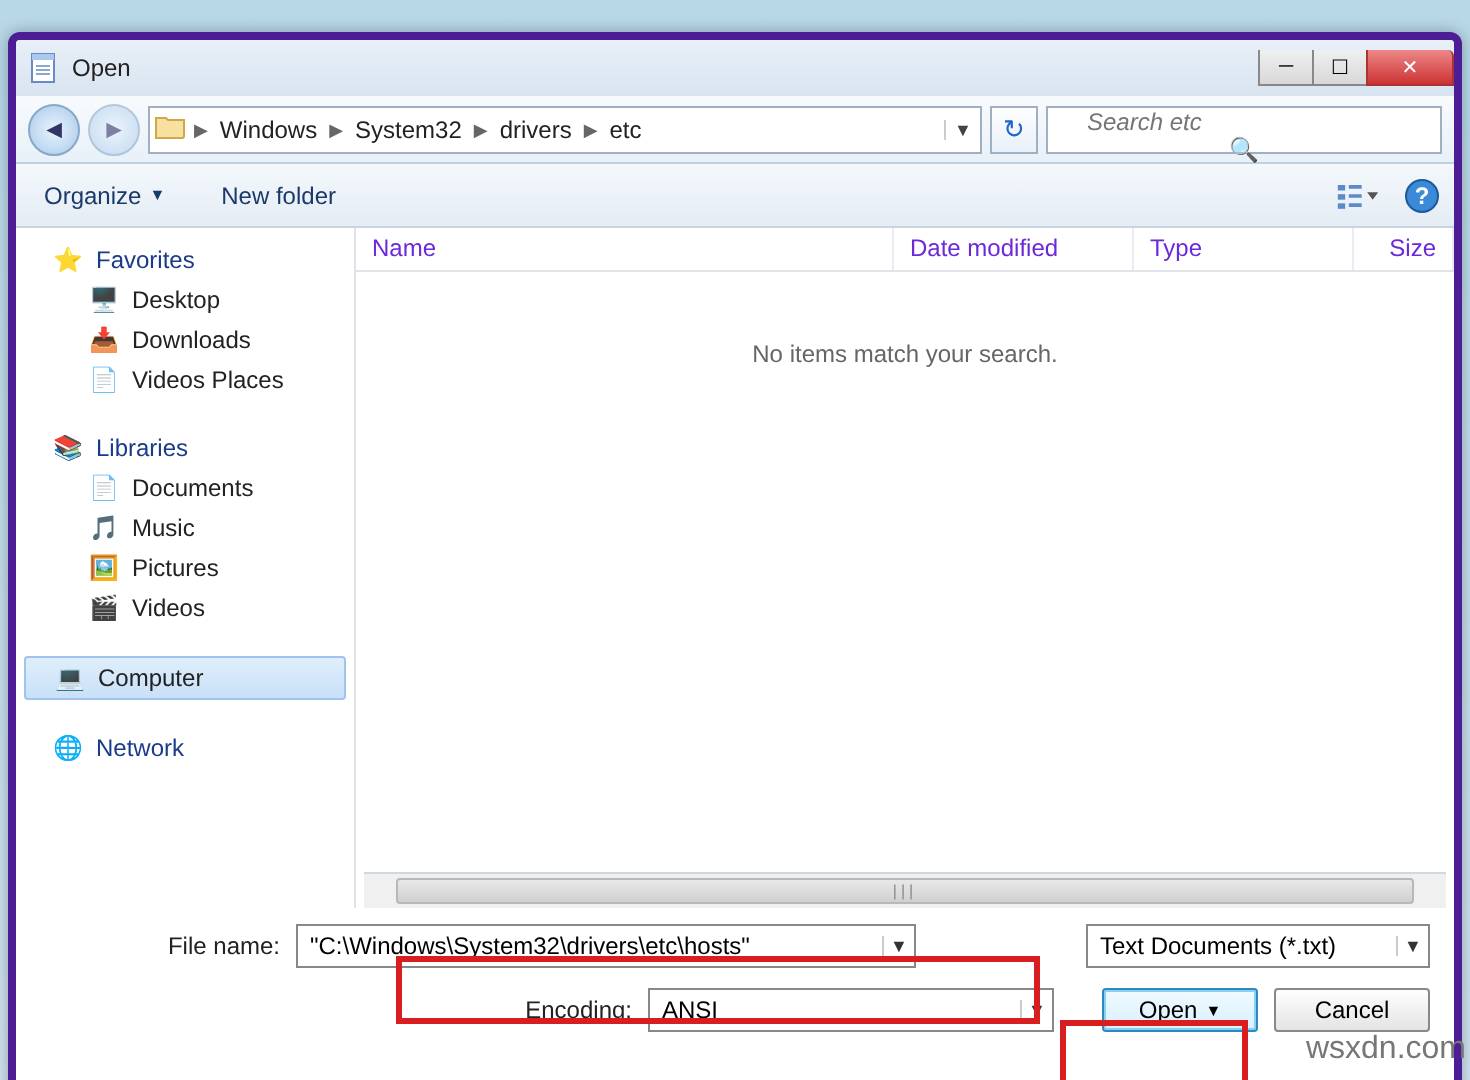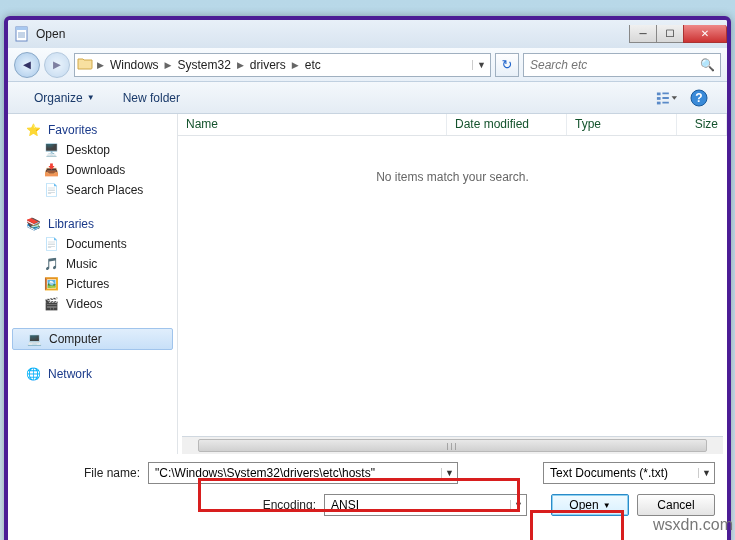--- a/index.html
+++ b/index.html
@@ -13,37 +13,37 @@
   .win-btn { width: 28px; height: 18px; border: 1px solid #888; border-top: none; margin-left: -1px; display: flex; align-items: center; justify-content: center; font-size: 10px; background: linear-gradient(#f0f0f0,#d8d8d8); }
   .win-btn.close { background: linear-gradient(#e88,#c33); color: #fff; width: 44px; border-color: #a33; border-top-right-radius: 3px; }
   .navrow { height: 34px; background: linear-gradient(#f8fbfe,#e8f0f8); border-bottom: 1px solid #c0d0e0; display: flex; align-items: center; padding: 0 6px; gap: 4px; }
   .nav-circle { width: 26px; height: 26px; border-radius: 50%; background: radial-gradient(#e8f4ff,#a8c8e8); border: 1px solid #88a8c8; display: flex; align-items: center; justify-content: center; color: #336; font-size: 13px; }
   .addrbar { flex: 1; height: 24px; border: 1px solid #a0b0c0; background: #fff; display: flex; align-items: center; font-size: 12px; }
   .addr-icon { width: 20px; text-align: center; }
   .crumb { padding: 0 4px; color: #222; }
   .crumb-sep { padding: 0 2px; color: #666; font-size: 9px; }
   .addr-drop { width: 18px; text-align: center; color: #444; border-left: 1px solid #ccc; font-size: 9px; }
   .refresh { width: 24px; height: 24px; border: 1px solid #a0b0c0; background: linear-gradient(#fefeff,#e8f0f8); display: flex; align-items: center; justify-content: center; color: #2266cc; font-size: 13px; }
-  .searchbox { width: 198px; height: 24px; border: 1px solid #a0b0c0; background: #fff; display: flex; align-items: center; font-size: 12px; }
+  .searchbox { width: 198px; height: 24px; border: 1px solid #a0b0c0; background: #fff; display: flex; align-items: center; font-size: 12px; flex-direction: column; }
   .searchbox input { border: none; outline: none; flex: 1; font-style: italic; color: #888; padding: 0 6px; font-size: 12px; background: transparent; }
   .searchbox .mag { width: 24px; text-align: center; color: #4a7ac8; }
-  .toolbar { height: 32px; background: linear-gradient(#f4f8fc,#e4ecf4); border-bottom: 1px solid #c8d4e0; display: flex; align-items: center; padding: 0 16px; gap: 8px; font-size: 12px; }
+  .toolbar { height: 32px; background: linear-gradient(#f4f8fc,#e4ecf4); border-bottom: 1px solid #c8d4e0; display: flex; align-items: center; padding: 0 4px; gap: 8px; font-size: 12px; }
   .tb-btn { padding: 3px 10px; color: #1a3a6a; display: flex; align-items: center; gap: 4px; }
   .tb-drop { font-size: 8px; color: #1a3a6a; }
   .tb-spacer { flex: 1; }
   .tb-icon { width: 24px; height: 22px; display: flex; align-items: center; justify-content: center; border: 1px solid transparent; }
   .body { display: flex; height: 340px; }
   .sidebar { width: 170px; border-right: 1px solid #e0e4e8; padding: 6px 0; font-size: 12px; overflow: hidden; }
   .side-group { margin-bottom: 14px; }
   .side-hdr { display: flex; align-items: center; padding: 2px 8px 2px 18px; color: #1a3a8a; gap: 6px; }
   .side-item { display: flex; align-items: center; padding: 2px 8px 2px 36px; color: #222; gap: 6px; }
   .side-item.selected { background: linear-gradient(#e0eefc,#c8e0f8); border: 1px solid #a0c4ec; border-radius: 2px; margin: 0 4px; padding-left: 32px; }
   .ico { width: 16px; height: 16px; display: inline-flex; align-items: center; justify-content: center; font-size: 12px; }
   .listarea { flex: 1; display: flex; flex-direction: column; }
-  .colhdr { height: 22px; border-bottom: 1px solid #e0e4e8; display: flex; font-size: 12px; color: #14532d; }
+  .colhdr { height: 22px; border-bottom: 1px solid #e0e4e8; display: flex; font-size: 12px; color: #6d28d9; }
   .col { padding: 3px 8px; border-right: 1px solid #e8ecf0; }
   .col.name { flex: 1; }
   .col.date { width: 120px; }
   .col.type { width: 110px; }
   .col.size { width: 50px; text-align: right; }
   .empty { flex: 1; display: flex; align-items: flex-start; justify-content: center; padding-top: 34px; color: #666; font-size: 12px; }
   .scroll-strip { height: 18px; border-top: 1px solid #d0d8e0; background: #f0f0f0; position: relative; margin: 0 4px; }
   .scroll-strip .thumb { position: absolute; left: 16px; right: 16px; top: 2px; bottom: 2px; background: linear-gradient(#e8e8e8,#d0d0d0); border: 1px solid #b8b8b8; border-radius: 2px; display:flex;align-items:center;justify-content:center;color:#888;font-size:8px;letter-spacing:2px; }
   .bottom { padding: 8px 12px 10px 12px; font-size: 12px; }
   .brow { display: flex; align-items: center; margin-bottom: 10px; gap: 8px; }
@@ -142,21 +142,21 @@
         <div class="side-item">
             <span class="ico">🖥️</span>
             <span>Desktop</span>
           </div>
         <div class="side-item">
             <span class="ico">📥</span>
             <span>Downloads</span>
           </div>
         <div class="side-item">
             <span class="ico">📄</span>
-            <span>Search Places</span>
+            <span>Videos Places</span>
           </div>
       </div>
       <div class="side-group">
         <div class="side-hdr">
             <span class="ico">📚</span>
             <span>Libraries</span>
           </div>
         <div class="side-item">
             <span class="ico">📄</span>
             <span>Documents</span>

